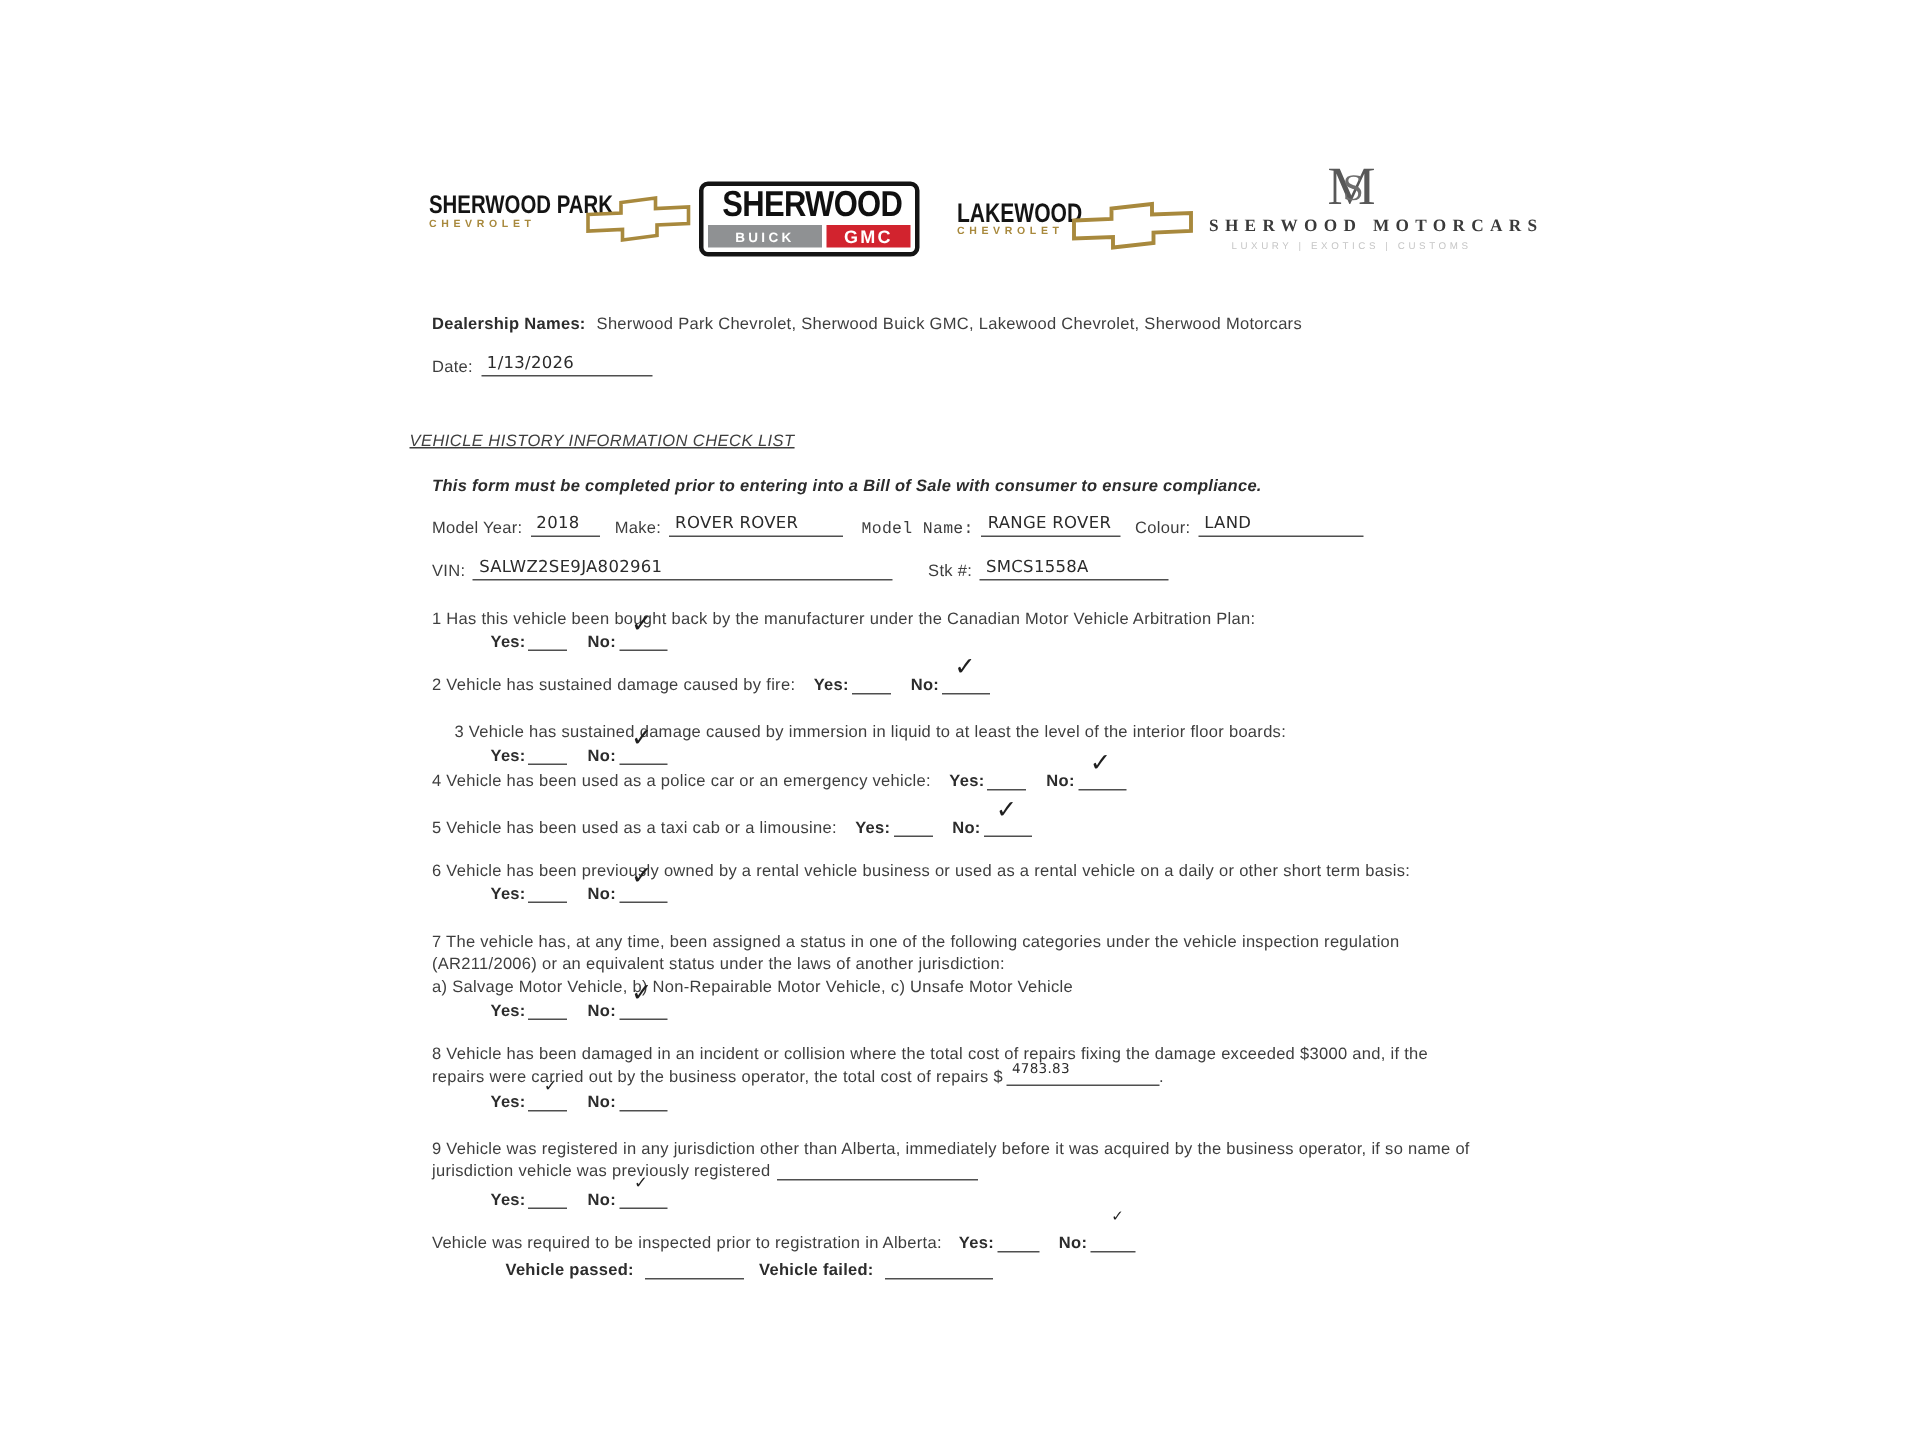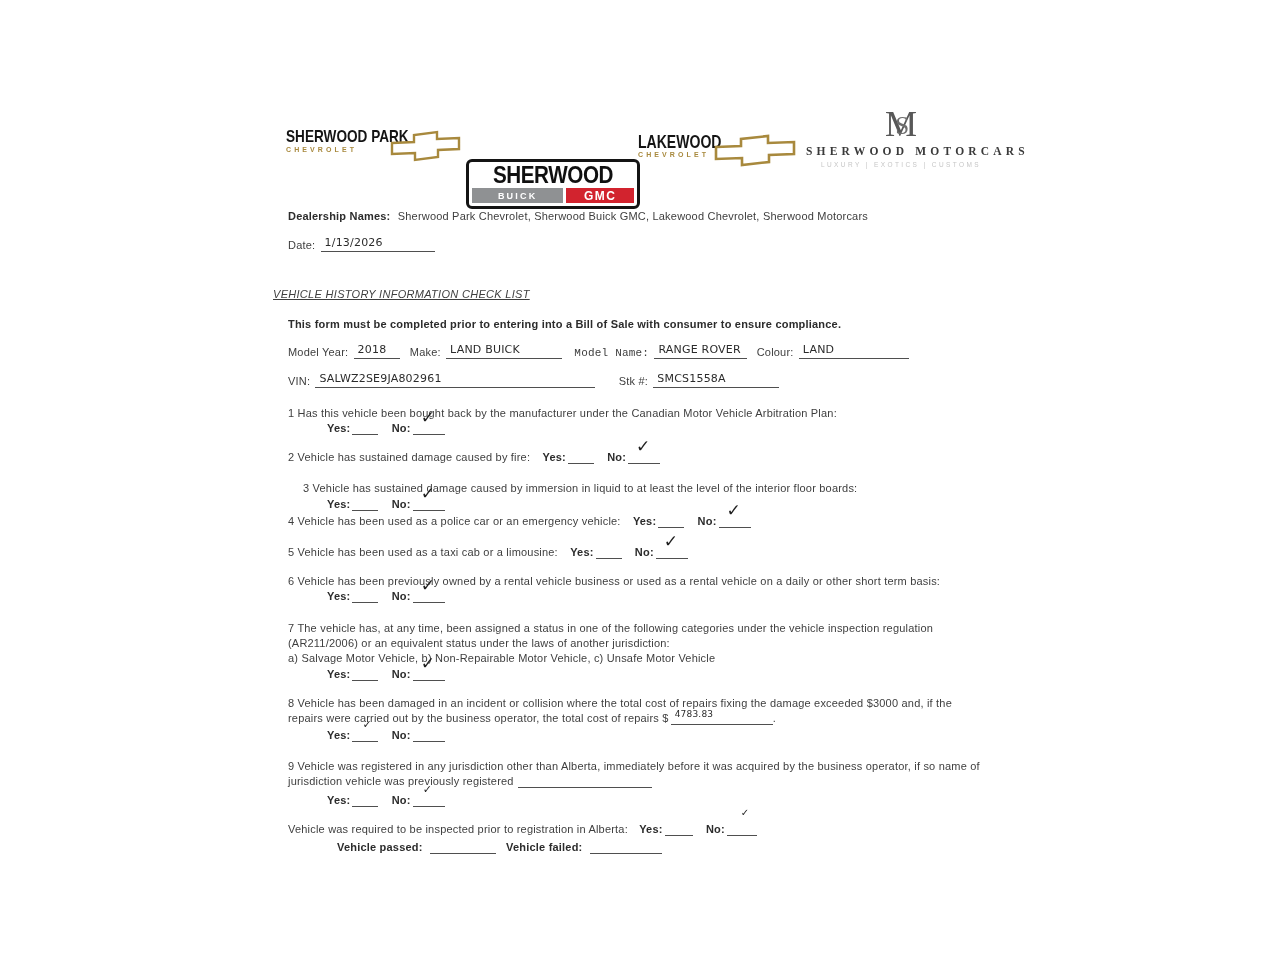--- a/index.html
+++ b/index.html
@@ -49,21 +49,21 @@
 <div class="page">
 
   <div class="logo" style="left:286px; top:128px; width:178px; height:42px;">
     <div class="sp-name">SHERWOOD PARK</div>
     <div class="sp-sub">CHEVROLET</div>
     <svg class="bowtie" style="left:104px; top:2px;" width="72" height="34" viewBox="0 0 72 34">
       <path d="M2,13 L24,12 L24,5 L47,2 L47,9 L69,8 L69,19 L48,20 L48,27 L25,30 L25,23 L2,24 Z" fill="none" stroke="#a8893d" stroke-width="2.4"></path>
     </svg>
   </div>
 
-  <div class="logo logo-sb" style="left:466px; top:121px; width:174px; height:50px;margin-top:38px;">
+  <div class="logo logo-sb" style="left:466px; top:121px; width:147px; height:50px;">
     <div class="sb-name">SHERWOOD</div>
     <div class="sb-row">
       <div class="sb-buick">BUICK</div>
       <div class="sb-gmc">GMC</div>
     </div>
   </div>
 
   <div class="logo" style="left:638px; top:133px; width:160px; height:38px;">
     <div class="lw-name">LAKEWOOD</div>
     <div class="lw-sub">CHEVROLET</div>
@@ -88,30 +88,30 @@
 
   <div class="line" style="left:288px; top:238px;">
     <span>Date:</span>
     <span class="blank" style="width:114px;">
       <span class="fill">1/13/2026</span>
     </span>
   </div>
 
   <div class="line title" style="left:273px; top:287px;">VEHICLE HISTORY INFORMATION CHECK LIST</div>
 
-  <div class="line b" style="left:288px; top:317px;">This form must be completed prior to entering into a Bill of Sale with consumer to ensure compliance.</div>
+  <div class="line b" style="left:288px; top:317px;font-style:italic;">This form must be completed prior to entering into a Bill of Sale with consumer to ensure compliance.</div>
 
   <div class="line" style="left:288px; top:345px;">
     <span>Model Year:</span>
     <span class="blank" style="width:46px;">
       <span class="fill">2018</span>
     </span>
     <span style="margin-left:7px;">Make:</span>
     <span class="blank" style="width:116px;">
-      <span class="fill">LAND BUICK</span>
+      <span class="fill">ROVER ROVER</span>
     </span>
     <span style="margin-left:9px;font-family:Liberation Mono, monospace;">Model Name:</span>
     <span class="blank" style="width:93px;">
       <span class="fill">RANGE ROVER</span>
     </span>
     <span style="margin-left:6px;">Colour:</span>
     <span class="blank" style="width:110px;">
       <span class="fill">LAND</span>
     </span>
   </div>

